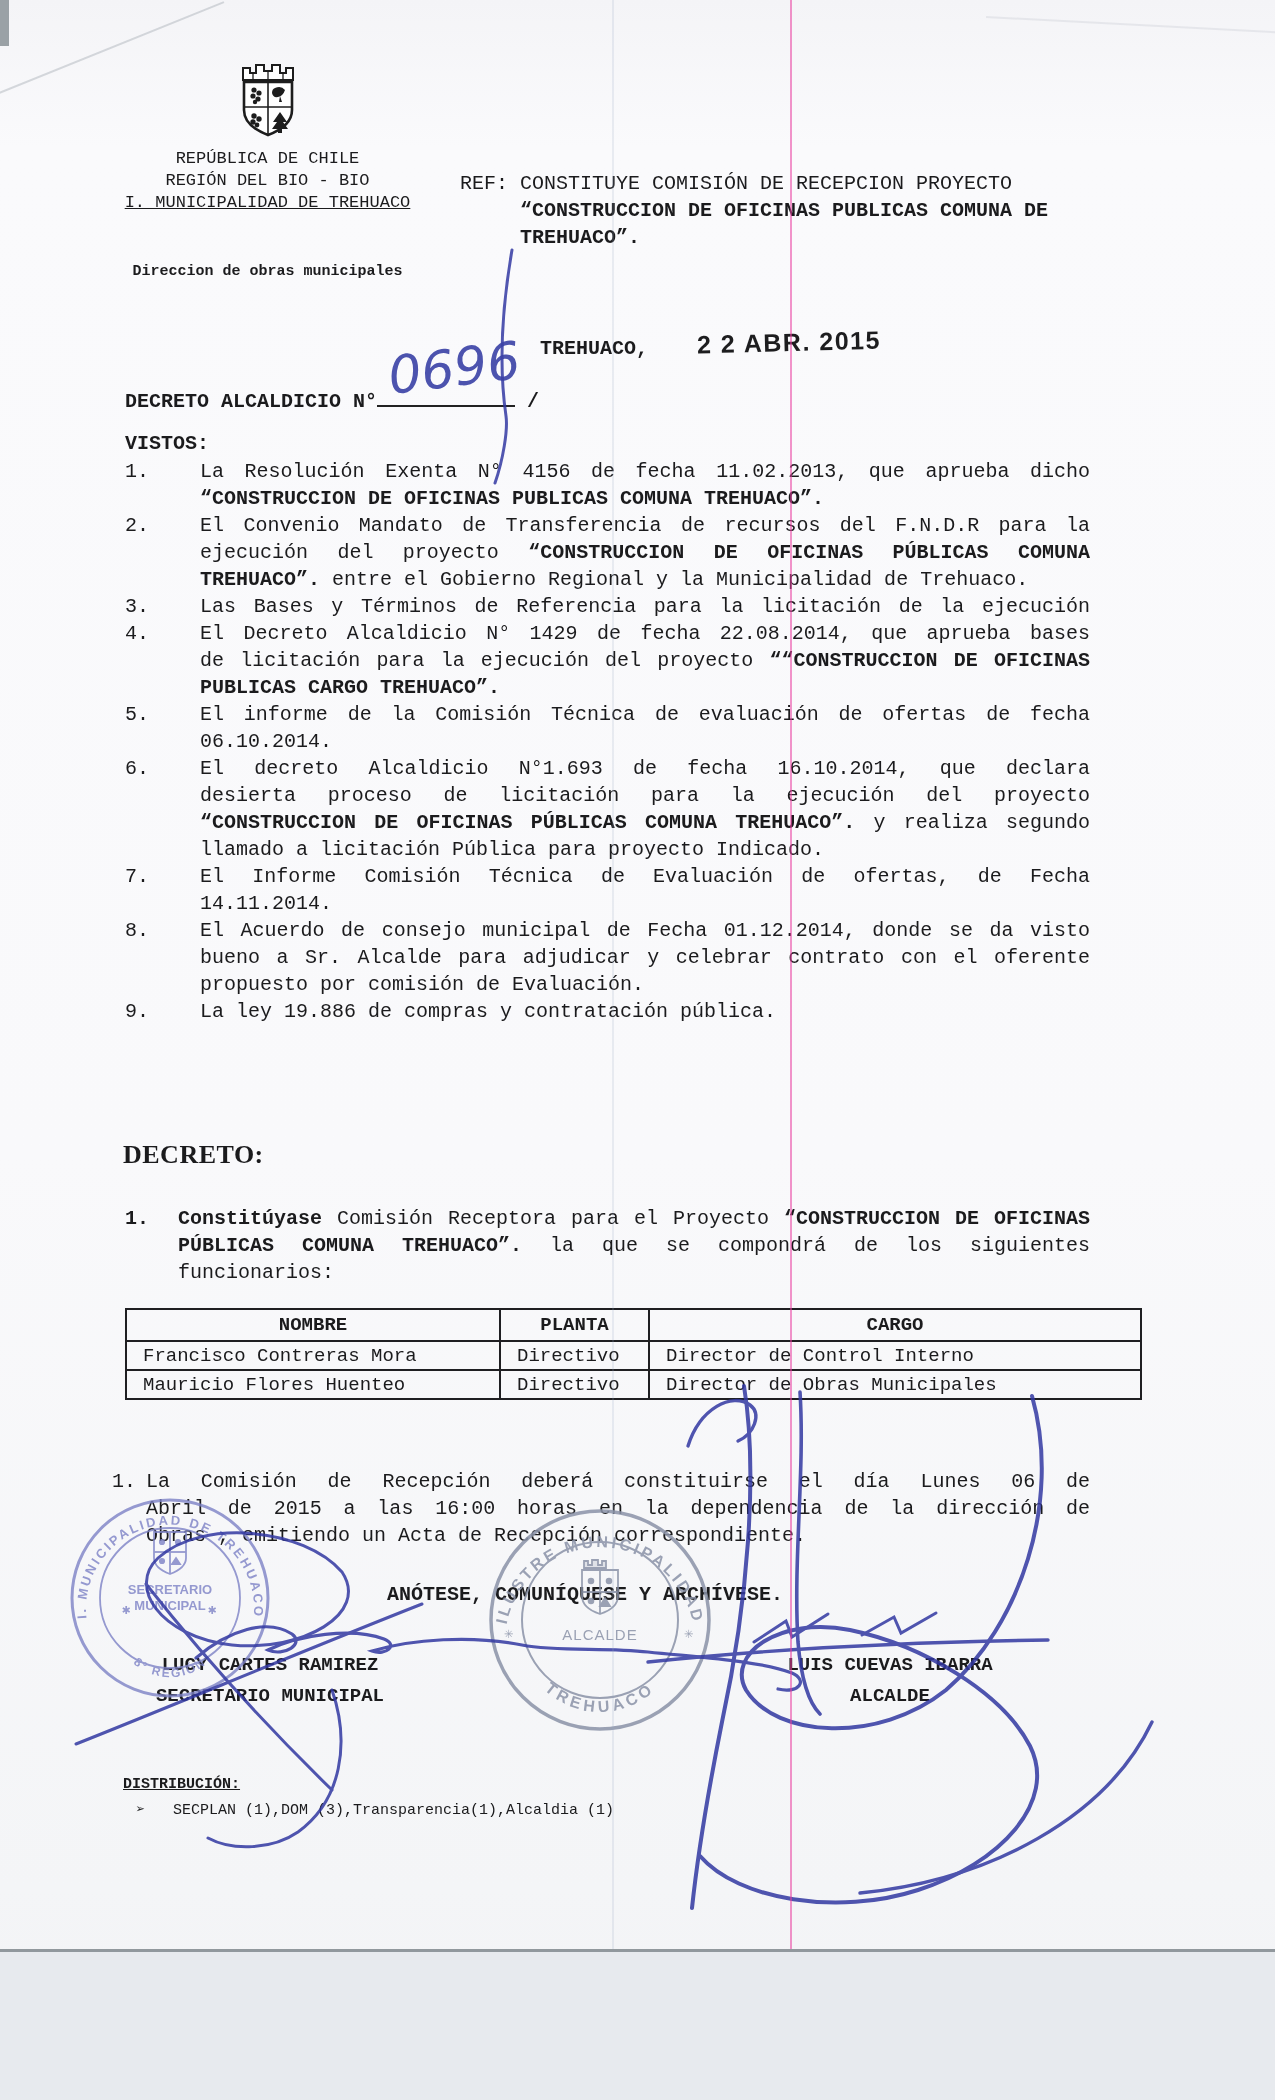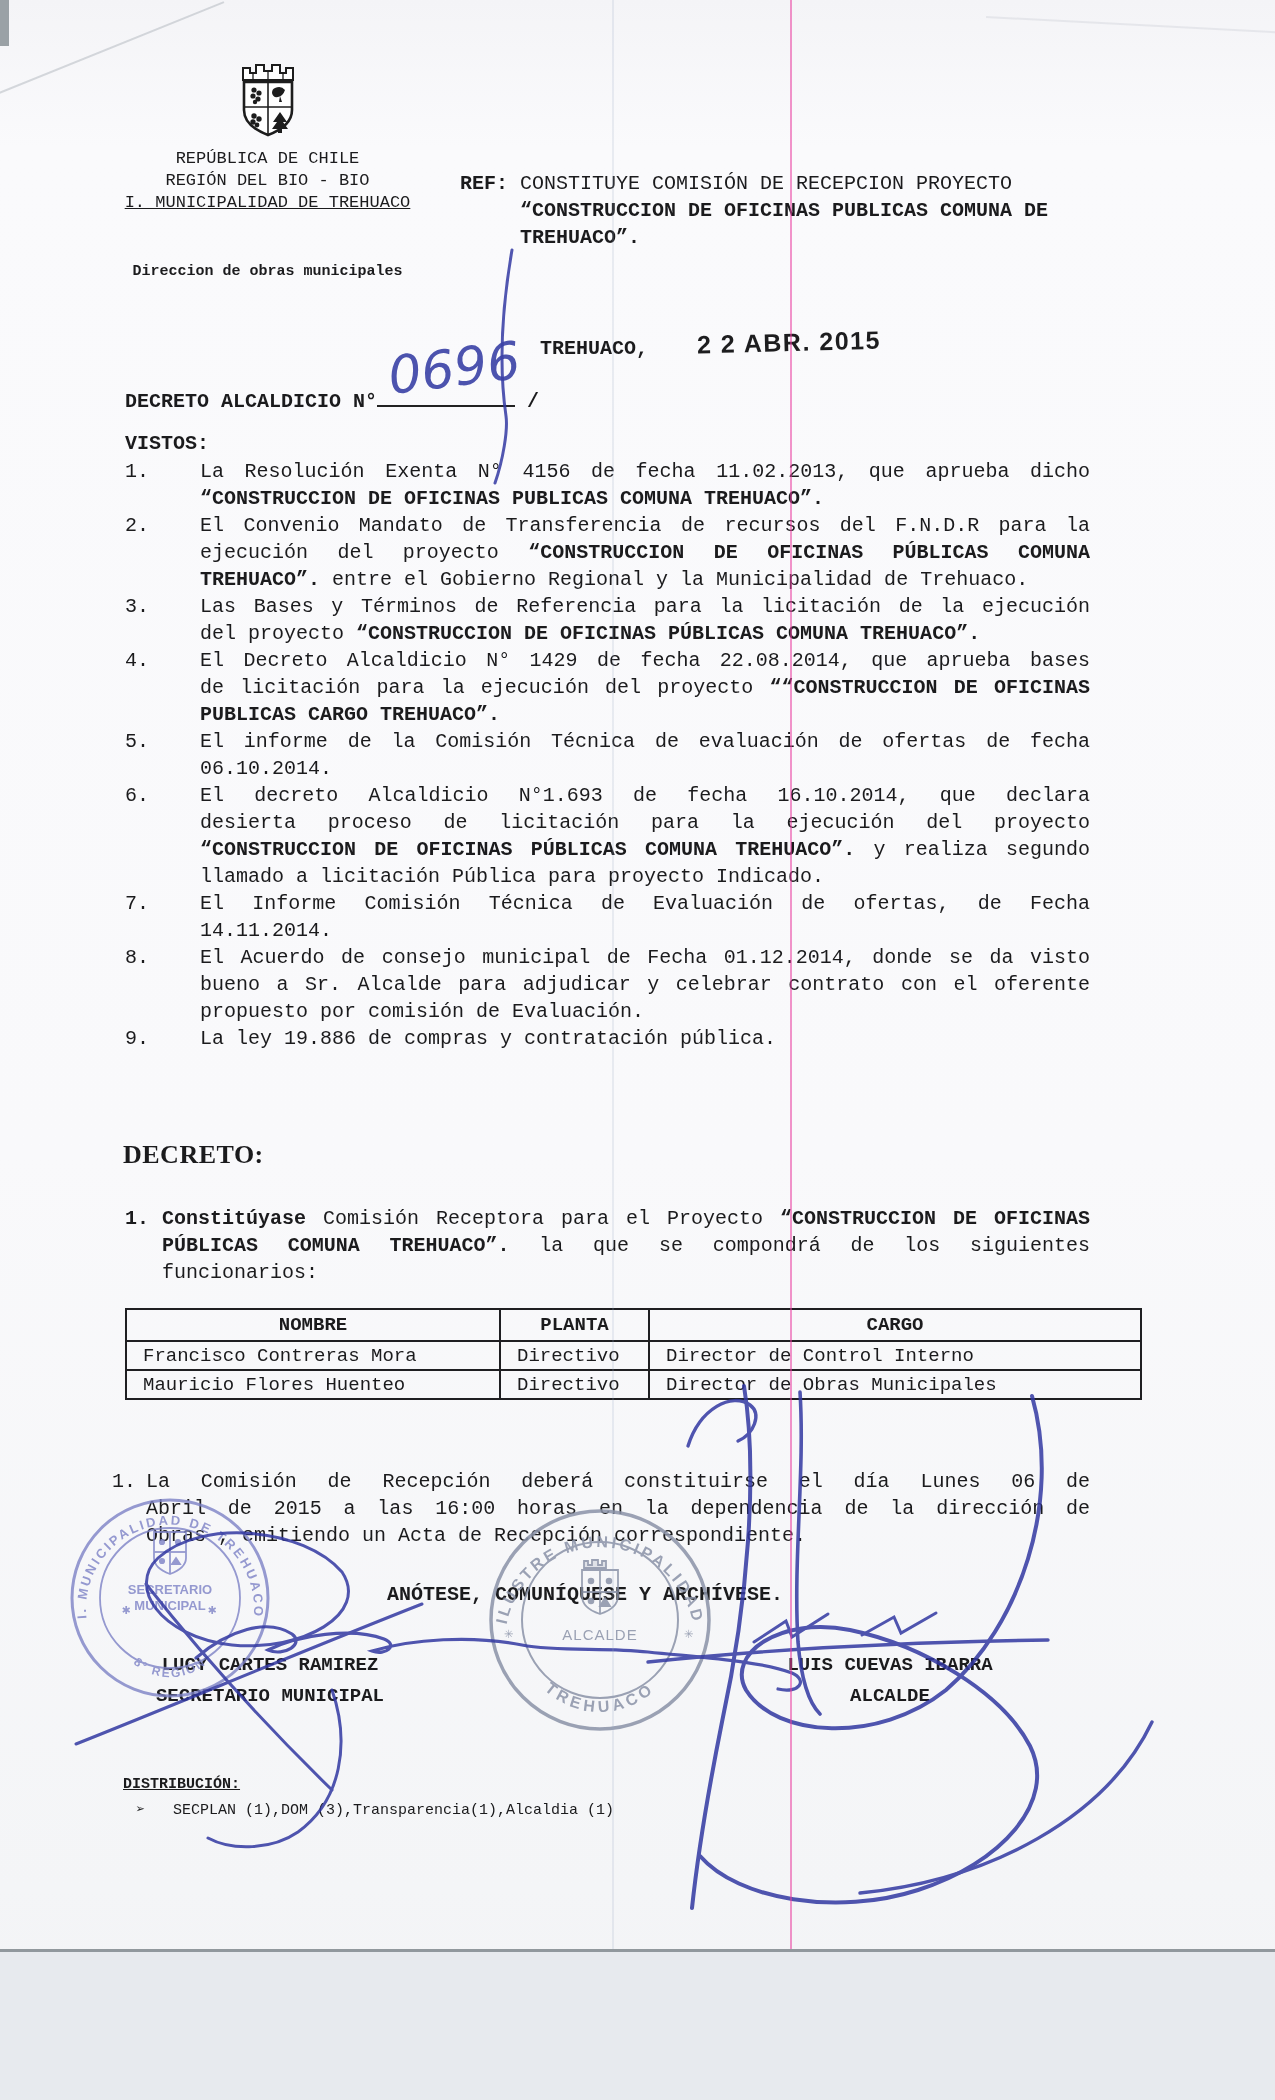--- a/index.html
+++ b/index.html
@@ -37,21 +37,21 @@
   .li{display:flex;}
   .num{flex:none;}
   .jline{text-align:justify;text-align-last:justify;height:27px;white-space:normal;}
   .jline.last{text-align-last:left;}
   .vistos{left:125px;top:458px;width:965px;}
   .vistos .num{width:75px;}
   .vistos .txt{width:890px;}
   .decreto-head{left:123px;top:1140px;font-family:"Liberation Serif",serif;font-weight:700;font-size:26px;letter-spacing:.5px;}
   .decreto-list{left:125px;top:1205px;width:965px;font-weight:400;}
   .decreto-list .num{width:37px;font-weight:700;}
-  .decreto-list .txt{width:928px;}
+  .decreto-list .txt{width:928px;margin-left:16px;}
   .closing-list{left:112px;top:1468px;width:978px;}
   .closing-list .num{width:34px;}
   .closing-list .txt{width:944px;}
   
   .committee{left:125px;top:1308px;border-collapse:collapse;z-index:5;}
   .committee th,.committee td{border:2px solid #1f1f22;font-size:19px;padding:1px 16px;}
   .committee th{font-weight:700;text-align:center;height:28px;}
   .committee td{height:25px;text-align:left;}
   .col-nombre{width:340px;}.col-planta{width:115px;}.col-cargo{width:458px;}
   
@@ -107,21 +107,21 @@
   </div>
 
   <div class="abs header-block">
     <div>REPÚBLICA DE CHILE</div>
     <div>REGIÓN DEL BIO - BIO</div>
     <div class="header-line3">I. MUNICIPALIDAD DE TREHUACO</div>
     <div class="header-line4">Direccion de obras municipales</div>
   </div>
 
   <div class="abs ref-block">
-    <div><span class="b" style="font-weight:700">REF: </span><span>CONSTITUYE COMISIÓN DE RECEPCION PROYECTO</span></div>
+    <div><span class="b" style="font-weight:400">REF: </span><span>CONSTITUYE COMISIÓN DE RECEPCION PROYECTO</span></div>
     <div class="ref-indent">“CONSTRUCCION DE OFICINAS PUBLICAS COMUNA DE</div>
     <div class="ref-indent">TREHUACO”.</div>
   </div>
 
   <div class="abs place">TREHUACO,</div>
   <div class="abs date-stamp">2 2 ABR. 2015</div>
 
   <div class="abs decree-line">
     <span>DECRETO ALCALDICIO N°</span><span class="decree-underline"></span><span> /</span>
   </div>
@@ -141,21 +141,20 @@
         <div class="txt">
           <div class="jline">El Convenio Mandato de Transferencia de recursos del F.N.D.R para la</div>
           <div class="jline">ejecución del proyecto <b>“CONSTRUCCION DE OFICINAS PÚBLICAS COMUNA</b></div>
           <div class="jline last"><b>TREHUACO”.</b> entre el Gobierno Regional y la Municipalidad de Trehuaco.</div>
         </div>
       </div>
       <div class="li">
         <span class="num">3.</span>
         <div class="txt">
           <div class="jline">Las Bases y Términos de Referencia para la licitación de la ejecución</div>
-          <div class="jline last">del proyecto <b>“CONSTRUCCION DE OFICINAS PÚBLICAS COMUNA  TREHUACO”.</b></div>
         </div>
       </div>
       <div class="li">
         <span class="num">4.</span>
         <div class="txt">
           <div class="jline">El Decreto Alcaldicio N° 1429 de fecha 22.08.2014, que aprueba bases</div>
           <div class="jline">de licitación para la ejecución del proyecto <b>““CONSTRUCCION DE OFICINAS</b></div>
           <div class="jline last"><b>PUBLICAS CARGO  TREHUACO”.</b></div>
         </div>
       </div>

